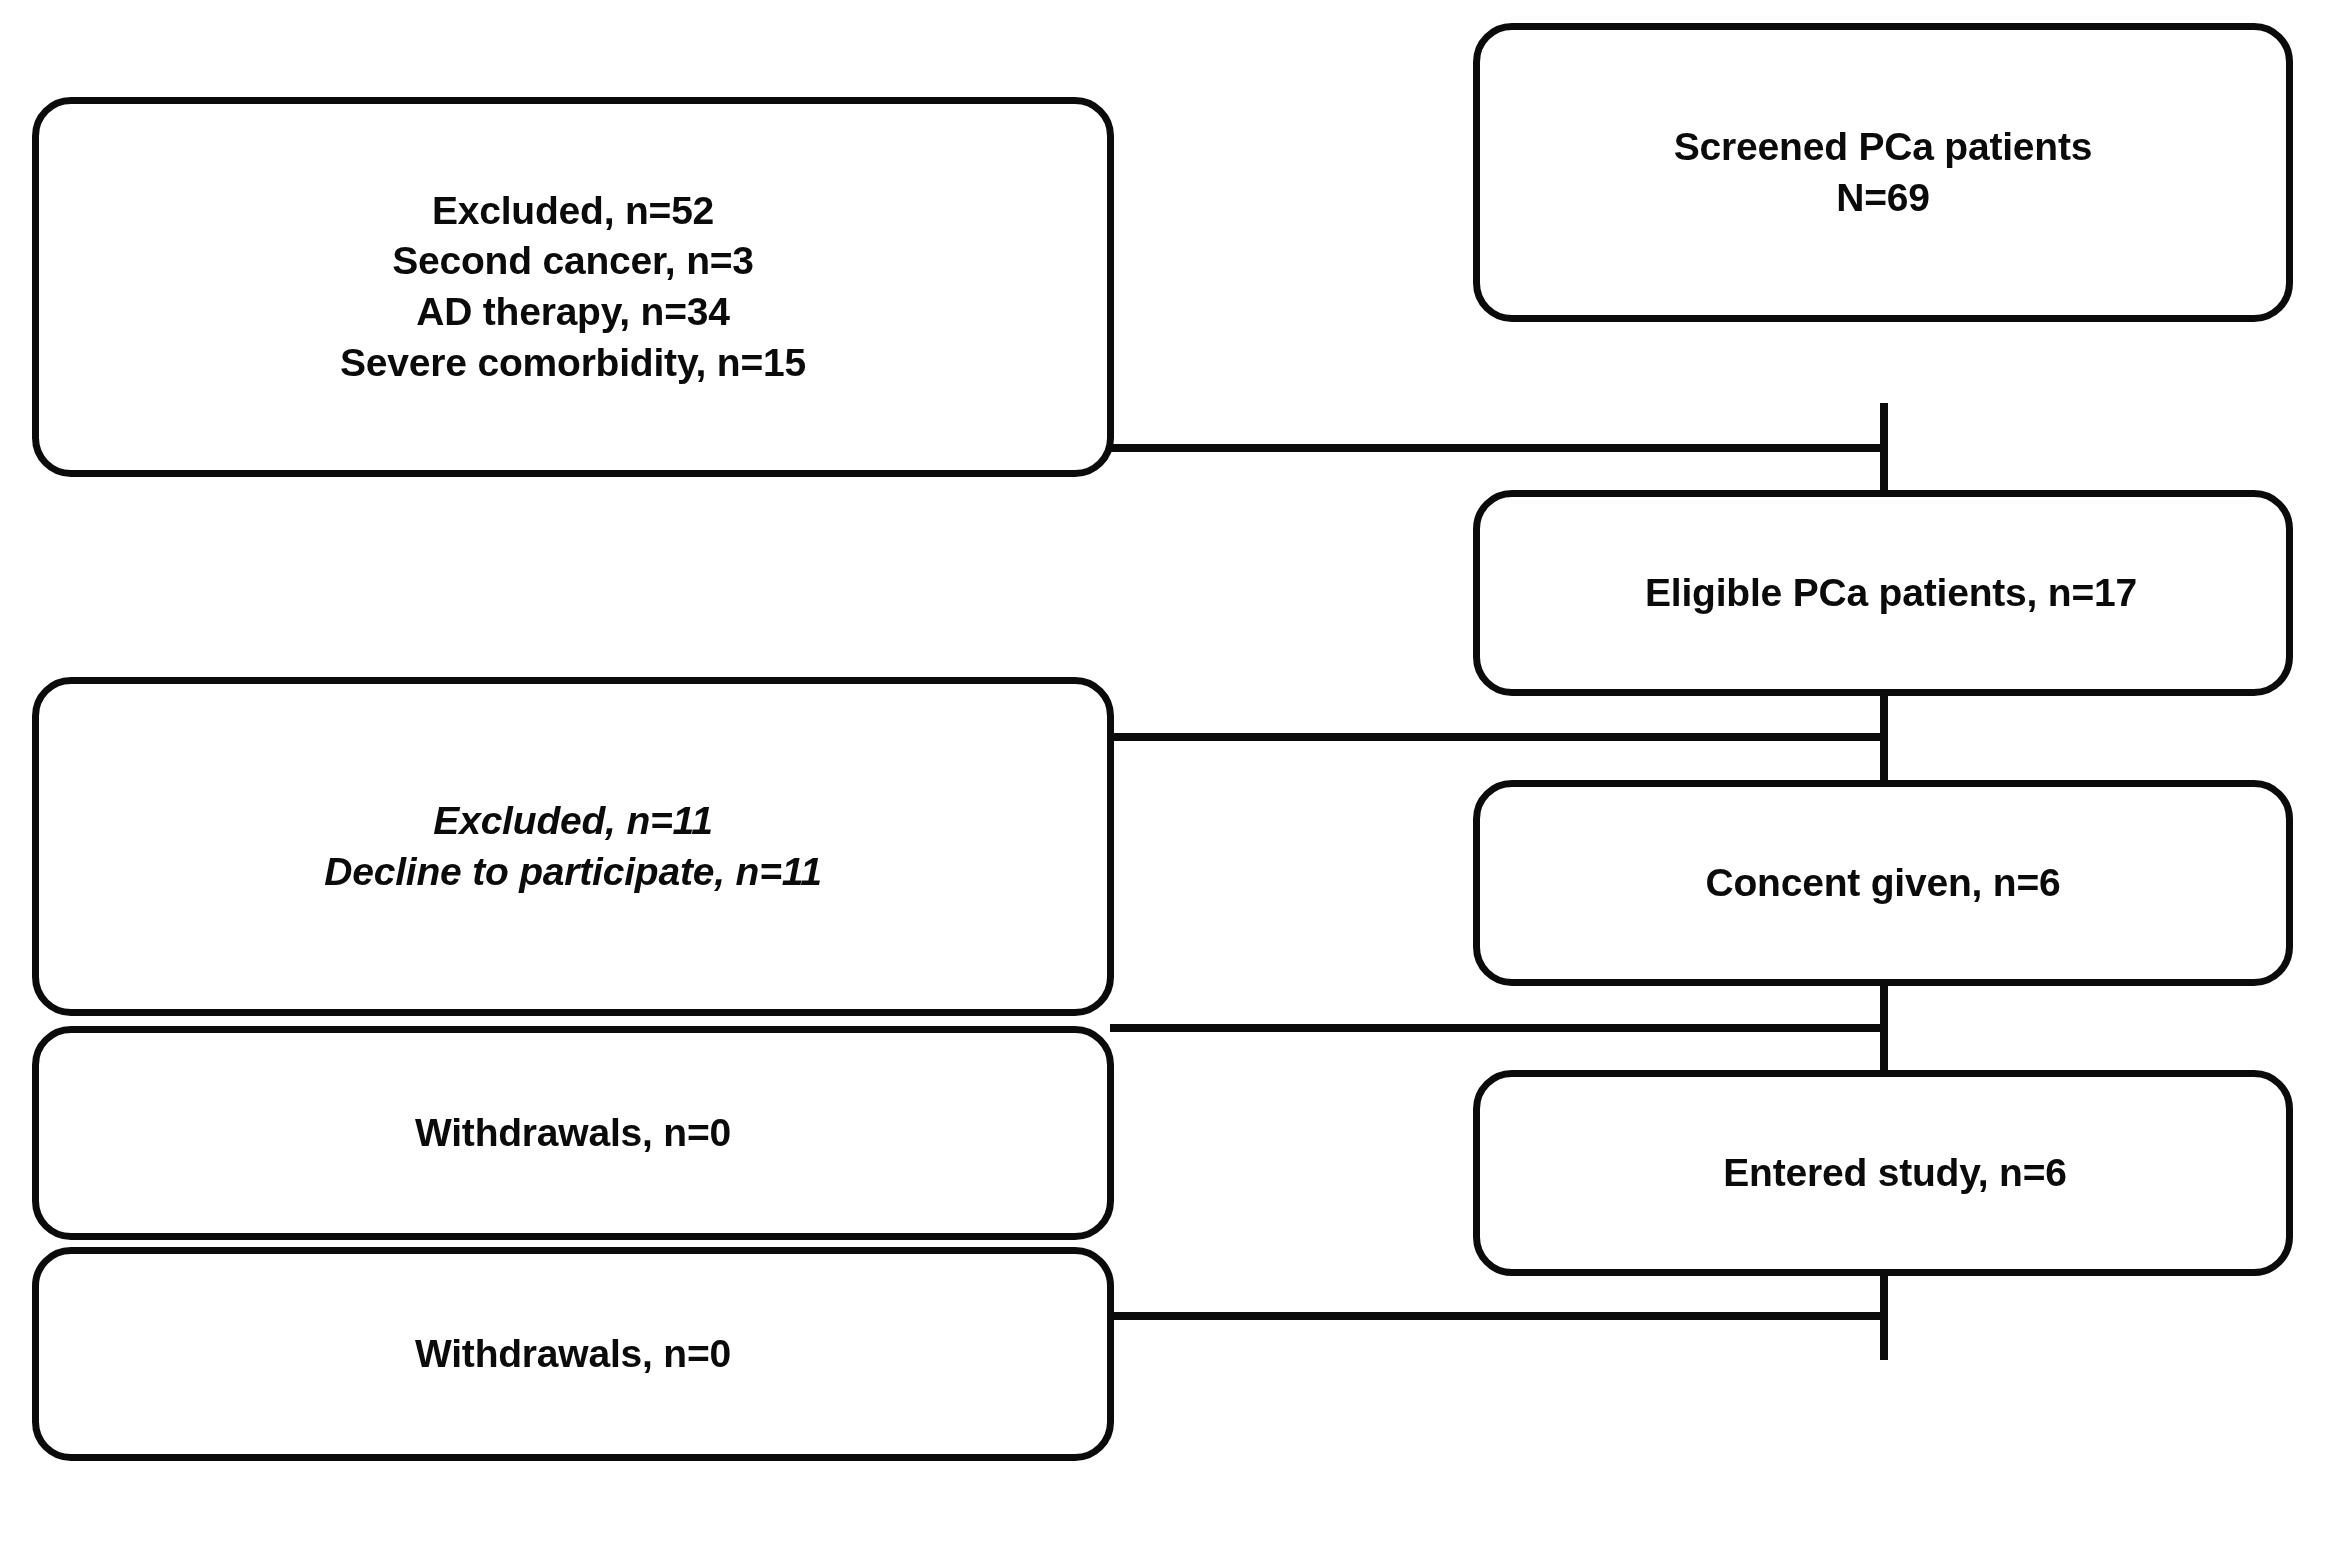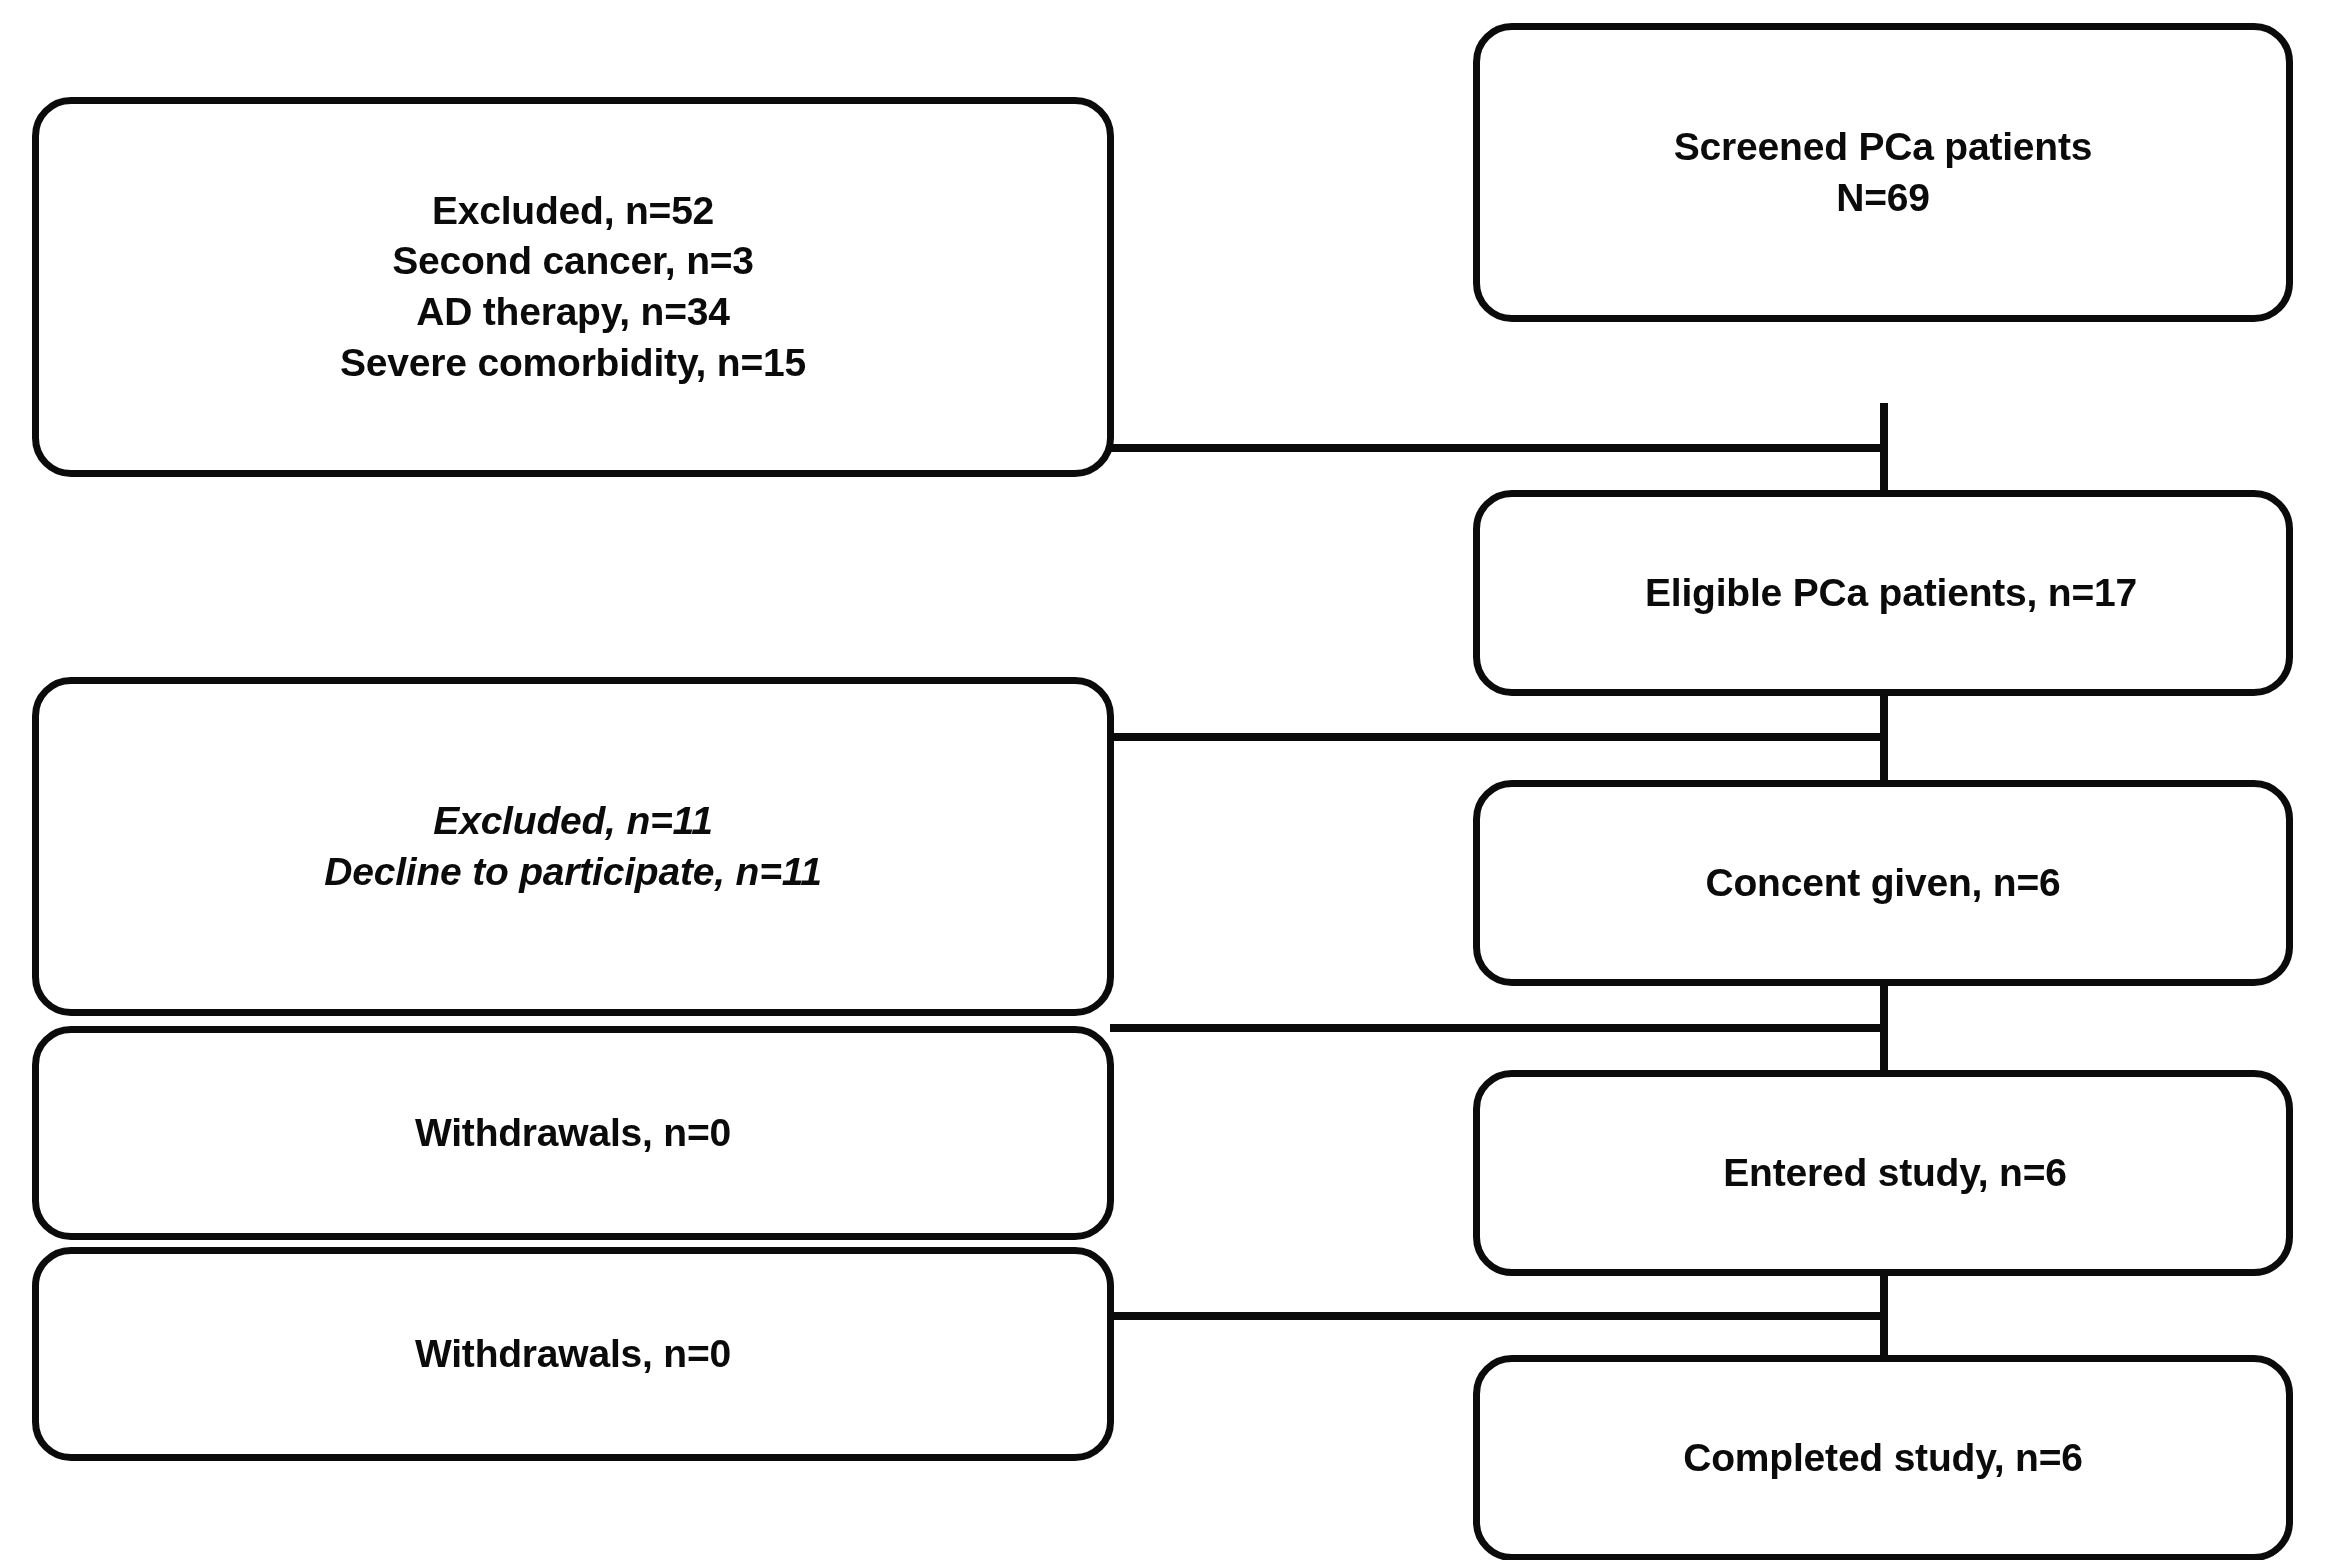--- a/index.html
+++ b/index.html
@@ -101,23 +101,20 @@
   </div>
 
   <div class="fbox right-col" id="box-concent">
     <div class="btext">Concent given, n=6</div>
   </div>
 
   <div class="fbox right-col" id="box-entered">
     <div class="btext">Entered study, n=6</div>
   </div>
 
-  <div class="fbox right-col" id="box-completed">
-    <div class="btext">Completed study, n=6</div>
-  </div>
 
   <div class="fbox left-col" id="box-excluded-1">
     <div class="btext">Excluded, n=52
 Second cancer, n=3
 AD therapy, n=34
 Severe comorbidity, n=15</div>
   </div>
 
   <div class="fbox left-col" id="box-excluded-2">
     <div class="btext">Excluded, n=11

